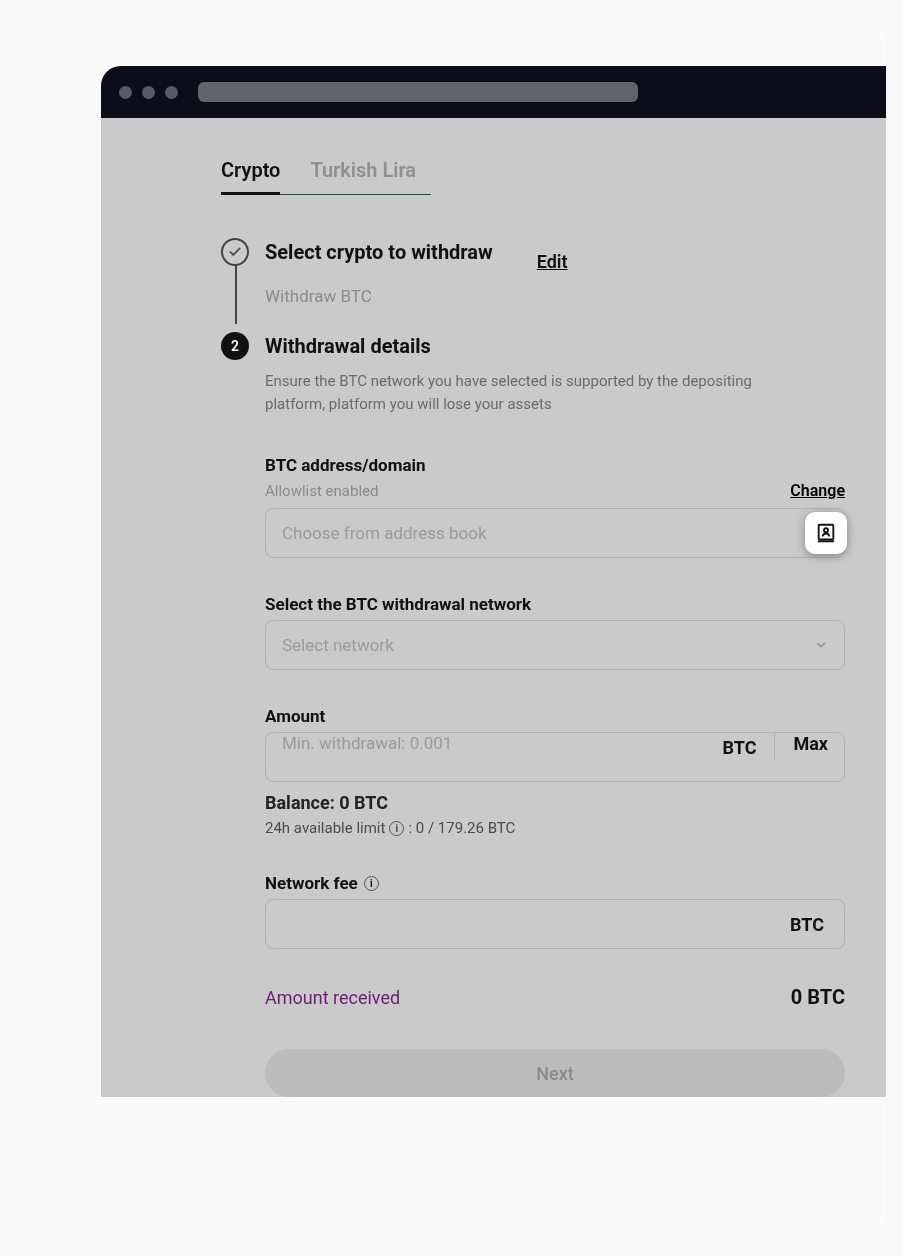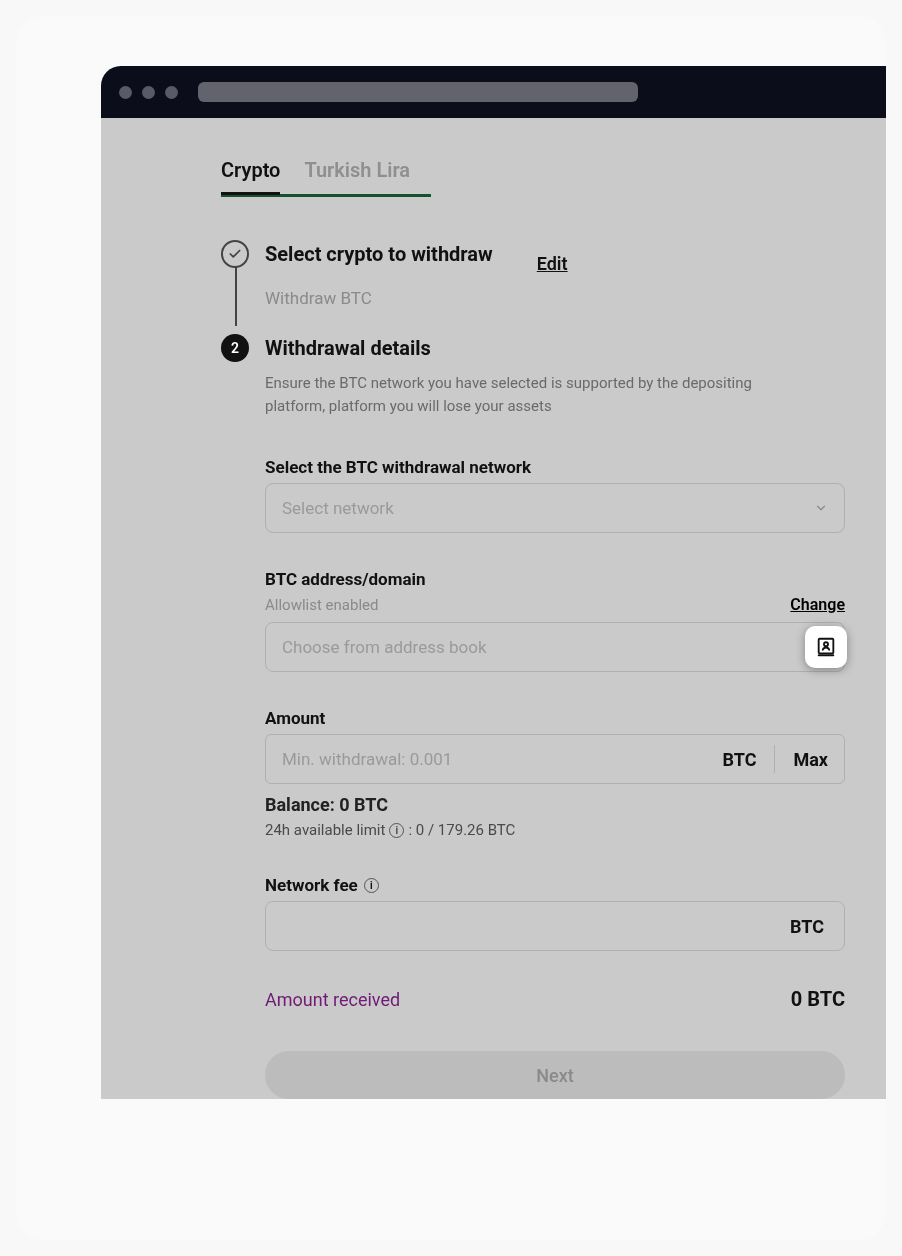--- a/index.html
+++ b/index.html
@@ -4,21 +4,21 @@
 <style>
   * { box-sizing: border-box; margin: 0; padding: 0; font-family: -apple-system, BlinkMacSystemFont, "Segoe UI", Roboto, Helvetica, Arial, sans-serif; }
   body { background: #f8f8f8; width: 902px; height: 1256px; overflow: hidden; position: relative; }
   .outer-card { position: absolute; top: 16px; left: 16px; right: 16px; bottom: 16px; background: #fafafa; border-radius: 28px; overflow: hidden; }
   .browser-window { position: absolute; top: 50px; left: 85px; width: 900px; background: #cacaca; border-top-left-radius: 20px; overflow: hidden; }
   .browser-titlebar { height: 52px; background: #0c0d1a; display: flex; align-items: center; padding: 0 18px; gap: 10px; }
   .traffic-dots { display: flex; gap: 10px; }
   .traffic-dot { width: 13px; height: 13px; border-radius: 50%; background: #5a5a66; }
   .url-bar { flex: 0 0 440px; height: 20px; background: #63636e; border-radius: 6px; margin-left: 10px; }
   .content { padding: 40px 0 0 120px; }
-  .tabs { display: flex; gap: 24px; border-bottom: 3px solid #14532d; width: 210px; }
+  .tabs { display: flex; gap: 30px; border-bottom: 1px solid #14532d; width: 210px; }
   .tab { padding-bottom: 12px; font-size: 20px; font-weight: 600; color: #8f8f8f; cursor: pointer; position: relative; }
   .tab.active { color: #111; }
   .tab.active::after { content: ""; position: absolute; left: 0; right: 0; bottom: -1px; height: 3px; background: #111; }
   .stepper { margin-top: 36px; position: relative; }
   .step-row { display: flex; align-items: center; gap: 16px; }
   .step-badge { width: 28px; height: 28px; border-radius: 50%; display: flex; align-items: center; justify-content: center; flex-shrink: 0; position: relative; z-index: 1; background: #cacaca; }
   .step-badge.check { border: 2px solid #444; }
   .step-badge.num { background: #111; color: #fff; font-size: 14px; font-weight: 600; }
   .step-connector { position: absolute; left: 14px; top: 28px; width: 2px; height: 65px; background: #444; }
   .step-title { font-size: 20px; font-weight: 700; color: #111; }
@@ -32,21 +32,21 @@
   .field-sub-row { display: flex; justify-content: space-between; align-items: center; margin-bottom: 8px; }
   .field-sublabel { font-size: 15px; color: #8a8a8a; }
   .field-link { font-size: 16px; font-weight: 600; text-decoration: underline; cursor: pointer; }
   .input-wrap { position: relative; }
   .input-box { width: 100%; height: 50px; border: 1px solid #b0b0b0; border-radius: 8px; background: #cacaca; padding: 0 16px; font-size: 17px; color: #9a9a9a; display: flex; align-items: center; }
   .input-box input { background: transparent; border: none; outline: none; font-size: 17px; color: #333; flex: 1; }
   .input-box input::placeholder { color: #9a9a9a; }
   .addr-book-btn { position: absolute; right: -2px; top: 50%; transform: translateY(-50%); width: 42px; height: 42px; background: #fff; border-radius: 10px; display: flex; align-items: center; justify-content: center; cursor: pointer; box-shadow: 0 2px 10px rgba(0,0,0,0.35); }
   .select-box { justify-content: space-between; cursor: pointer; }
   .chevron { width: 14px; height: 14px; }
-  .amount-box { display: flex; align-items: center; border-radius: 6px; }
+  .amount-box { display: flex; align-items: flex-start; }
   .amount-box input { flex: 1; }
   .amount-unit { font-size: 18px; font-weight: 700; color: #111; padding: 0 18px; border-right: 1.5px solid #b0b0b0; height: 28px; display: flex; align-items: center; }
   .amount-max { font-size: 18px; font-weight: 700; color: #111; padding-left: 18px; cursor: pointer; }
   .balance-row { font-size: 18px; color: #222; margin-top: 10px; font-weight: 700; }
   .limit-row { font-size: 15px; color: #4a4a4a; margin-top: 6px; display: flex; align-items: center; gap: 4px; }
   .info-icon-inline { display: inline-flex; width: 15px; height: 15px; border: 1.5px solid #555; border-radius: 50%; align-items: center; justify-content: center; font-size: 10px; font-weight: 700; }
   .fee-label { display: flex; align-items: center; gap: 6px; }
   .fee-box { justify-content: flex-end; padding-right: 20px; }
   .fee-unit { font-size: 18px; font-weight: 700; color: #111; }
   .received-row { display: flex; justify-content: space-between; align-items: center; margin-top: 34px; }
@@ -94,47 +94,47 @@
             <div class="step-badge num">2</div>
             <div class="step-title">Withdrawal details</div>
           </div>
           <div class="step-desc">Ensure the BTC network you have selected is supported by the depositing platform, platform you will lose your assets</div>
         </div>
       </div>
 
       <div class="form">
 
         <div class="field-group">
-          <div class="field-label">Select the BTC withdrawal network</div>
-          <div class="input-box select-box">
-            <span>Select network</span>
-            <svg class="chevron" viewBox="0 0 24 24" fill="none" stroke="#888" stroke-width="2" stroke-linecap="round" stroke-linejoin="round">
-                <polyline points="6 9 12 15 18 9"></polyline>
-              </svg>
-          </div>
-        </div>
-
-        <div class="field-group">
           <div class="field-label">BTC address/domain</div>
           <div class="field-sub-row">
             <div class="field-sublabel">Allowlist enabled</div>
             <div class="field-link">Change</div>
           </div>
           <div class="input-wrap">
             <div class="input-box">
               <input type="text" placeholder="Choose from address book" style="">
             </div>
             <div class="addr-book-btn">
               <svg width="22" height="22" viewBox="0 0 24 24" fill="none" stroke="#111" stroke-width="2" stroke-linecap="round" stroke-linejoin="round">
                 <rect x="4" y="3" width="16" height="16" rx="1"></rect>
                 <circle cx="12" cy="9" r="2.2"></circle>
                 <path d="M8.5 15c.6-1.6 2-2.5 3.5-2.5s2.9.9 3.5 2.5"></path>
                 <line x1="4" y1="21" x2="20" y2="21"></line>
               </svg>
             </div>
+          </div>
+        </div>
+
+        <div class="field-group">
+          <div class="field-label">Select the BTC withdrawal network</div>
+          <div class="input-box select-box">
+            <span>Select network</span>
+            <svg class="chevron" viewBox="0 0 24 24" fill="none" stroke="#888" stroke-width="2" stroke-linecap="round" stroke-linejoin="round">
+                <polyline points="6 9 12 15 18 9"></polyline>
+              </svg>
           </div>
         </div>
 
         <div class="field-group">
           <div class="field-label">Amount</div>
           <div class="input-box amount-box">
             <input type="text" placeholder="Min. withdrawal: 0.001" style="">
             <span class="amount-unit">BTC</span>
             <span class="amount-max">Max</span>
           </div>

